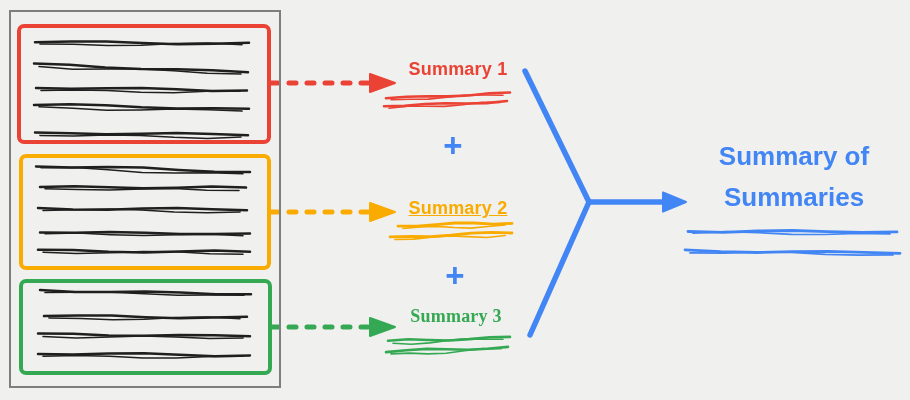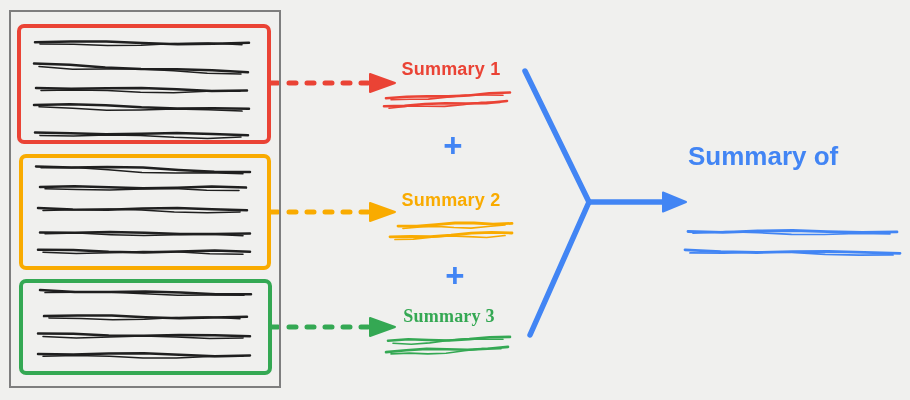--- a/index.html
+++ b/index.html
@@ -20,35 +20,35 @@
     border-radius:7px;z-index:3;background:transparent;
   }
   #chunk1{left:17px;top:24px;width:254px;height:120px;}
   #chunk2{left:19px;top:154px;width:252px;height:116px;}
   #chunk3{left:19px;top:279px;width:253px;height:96px;}
   .c-red{border-color:var(--red);color:var(--red);}
   .c-orange{border-color:var(--orange);color:var(--orange);}
   .c-green{border-color:var(--green);color:var(--green);font-family:Liberation Serif, serif;}
   .summary-label{
     position:absolute;z-index:4;font-size:18px;font-weight:700;
-    letter-spacing:.2px;text-align:center;width:110px;white-space:nowrap;
+    letter-spacing:.2px;text-align:center;width:110px;white-space:nowrap;margin-left:7px;
   }
   #lbl1{left:396px;top:59px;}
-  #lbl2{left:396px;top:190px;}
+  #lbl2{left:396px;top:198px;text-decoration:underline;}
   #lbl3{left:394px;top:306px;}
   .plus{
     position:absolute;z-index:4;color:var(--blue);
     font-size:33px;font-weight:700;line-height:30px;
     width:36px;text-align:center;
   }
   #plus1{left:435px;top:131px;}
   #plus2{left:437px;top:261px;}
   .result-title{
     position:absolute;z-index:4;left:688px;top:136px;width:212px;
-    color:var(--blue);
+    text-align:center;color:var(--blue);
     font-size:26px;font-weight:700;line-height:41px;white-space:nowrap;
   }
 </style>
 </head>
 <body>
 
 <div class="canvas">
 
   <svg id="art" width="910" height="400" viewBox="0 0 910 400">
       <path d="M35.0,42.2 L70.7,41.6 L106.3,41.6 L142.0,43.0 L177.7,44.2 L213.3,43.7 L249.0,42.8" fill="none" stroke="#1f1f1f" stroke-width="2.5" stroke-linecap="round" stroke-linejoin="round"></path>
@@ -114,15 +114,16 @@
 
   <div class="summary-label c-red" id="lbl1">Summary 1</div>
   <div class="summary-label c-orange" id="lbl2">Summary 2</div>
   <div class="summary-label c-green" id="lbl3">Summary 3</div>
 
   <div class="plus" id="plus1">+</div>
   <div class="plus" id="plus2">+</div>
 
   <div class="result-title">
     <div>Summary of</div>
+    <div>Summaries</div>
   </div>
 
 </div>
 
 </body></html>

